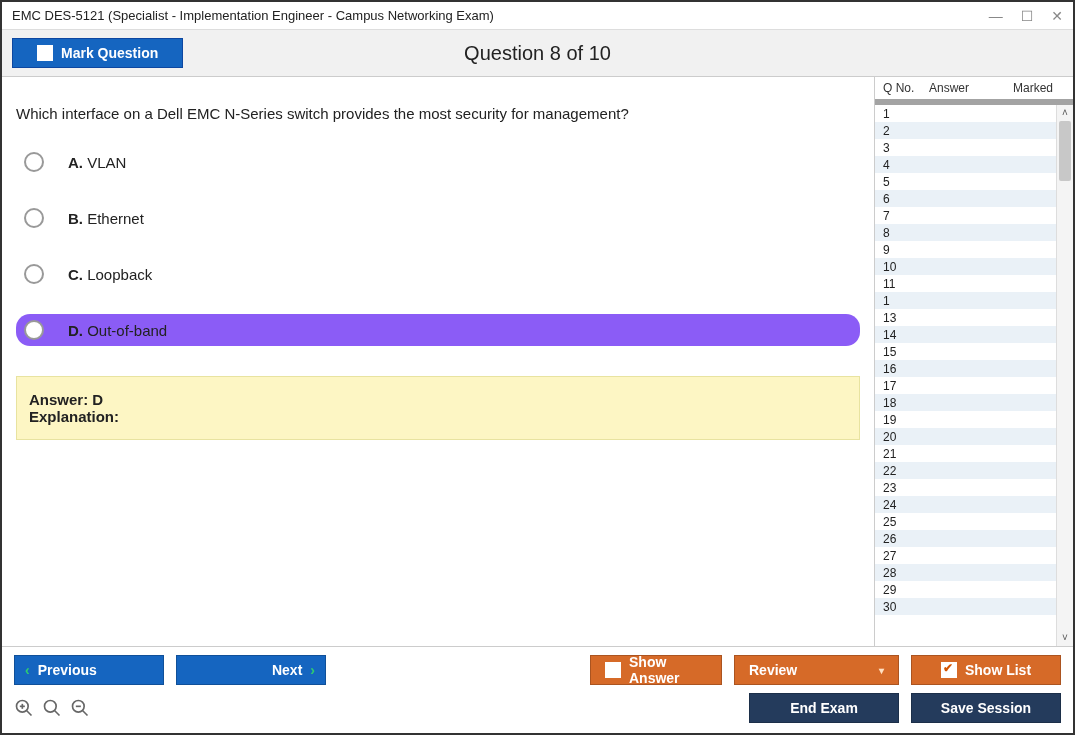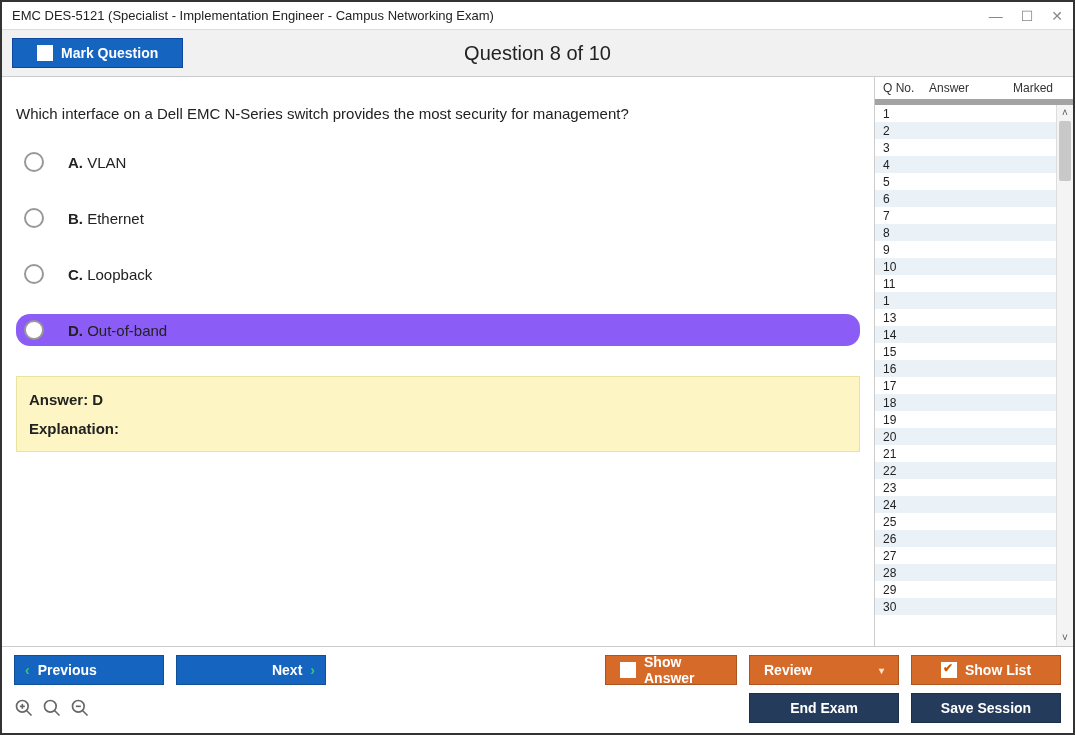--- a/index.html
+++ b/index.html
@@ -128,21 +128,20 @@
   }
   .answer-panel {
     margin-top: 30px;
     background: #fdf6c4;
     border: 1px solid #e8e3a0;
     padding: 14px 12px;
     font-size: 15px;
   }
   .answer-panel .answer-line {
     font-weight: bold;
-    margin-bottom: 12px;
   }
   .answer-panel .explanation-label {
     font-weight: bold;
   }
   
   .sidebar {
     width: 198px;
     border-left: 1px solid #ccc;
     display: flex;
     flex-direction: column;
@@ -366,21 +365,21 @@
       </div>
       <div class="btn blue" style="width:150px;justify-content:flex-end;padding-right:10px">
         <span>Next</span>
         <span class="chev green">›</span>
       </div>
       <div class="spacer"></div>
       <div class="btn orange" style="width:132px">
         <span class="checkbox"></span>
         <span>Show Answer</span>
       </div>
-      <div class="btn orange" style="width:150px;justify-content:space-between">
+      <div class="btn orange" style="width:165px;justify-content:space-between">
         <span>Review</span>
         <span class="chev small">▾</span>
       </div>
       <div class="btn orange" style="width:150px">
         <span class="checkbox checked"></span>
         <span>Show List</span>
       </div>
     </div>
     <div class="footer-row">
       <div class="zoom-icons">

